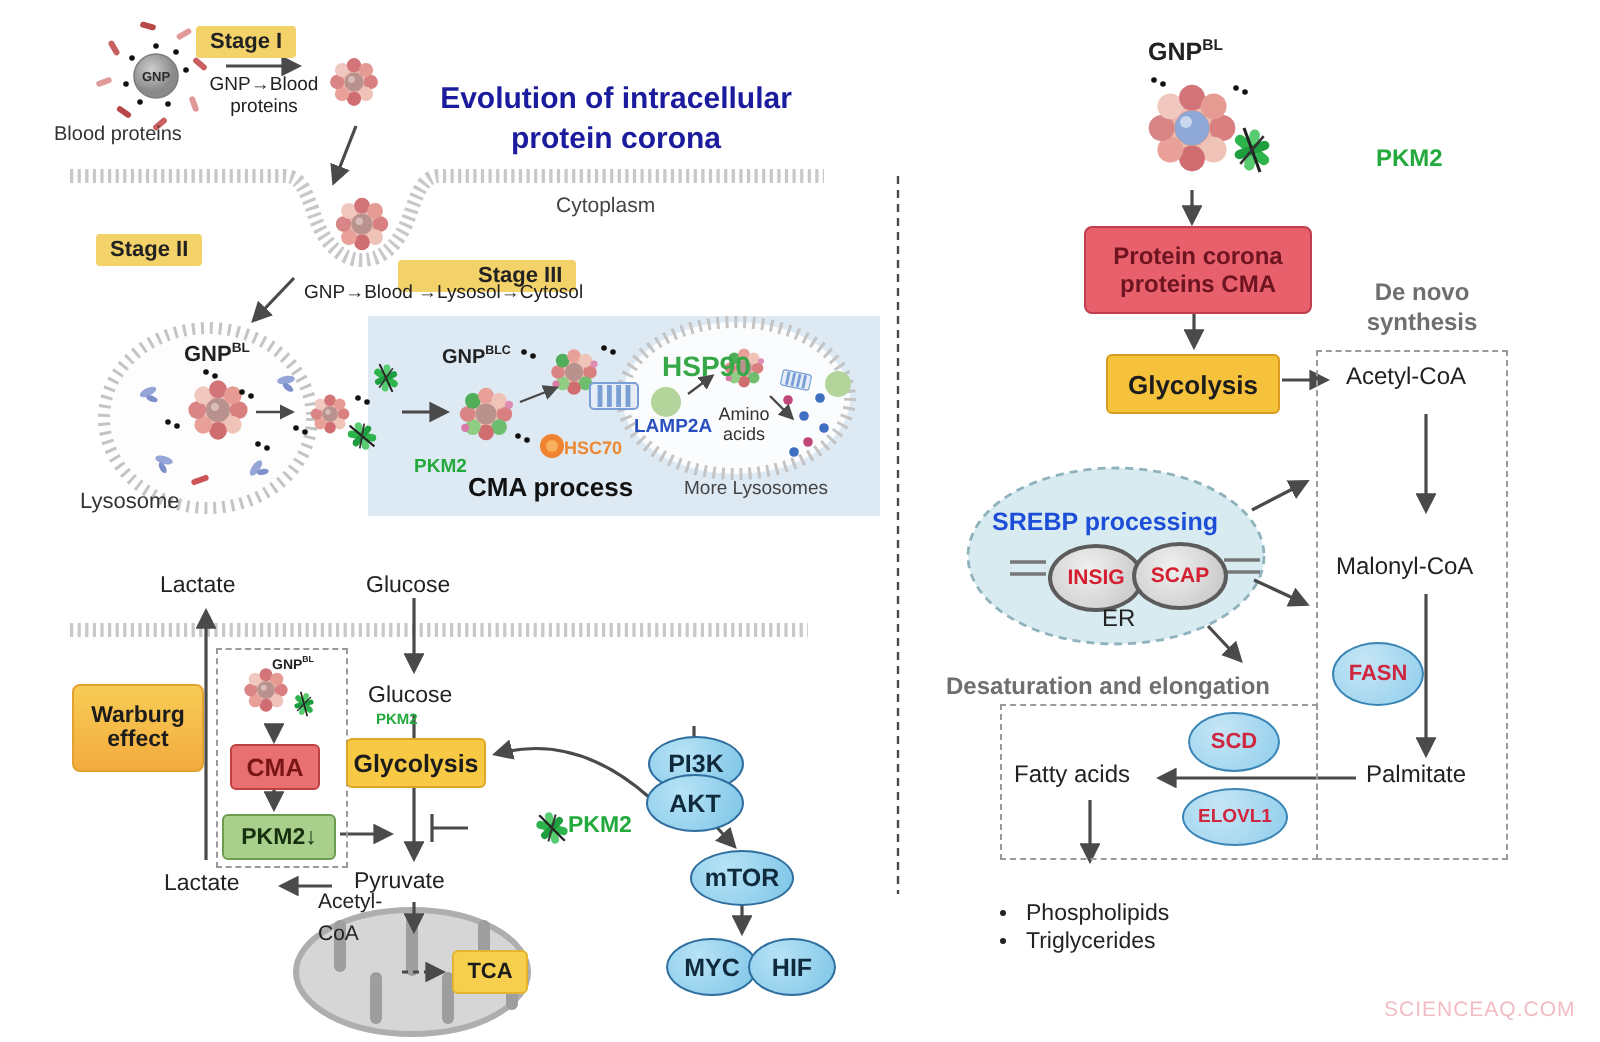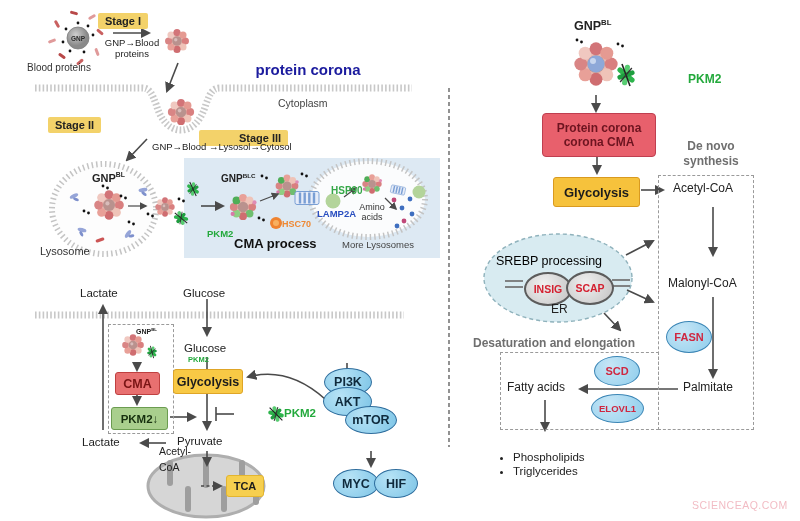--- a/index.html
+++ b/index.html
@@ -252,46 +252,50 @@
       <line x1="626" y1="255" x2="653" y2="241" marker-end="url(#ah)"></line>
       <line x1="627" y1="290" x2="653" y2="302" marker-end="url(#ah)"></line>
       <line x1="604" y1="313" x2="620" y2="330" marker-end="url(#ah)"></line>
     </g>
   </svg>
 
   <div class="badge" style="left:98px;top:13px;">Stage I</div>
   <div class="lbl c" style="left:101px;top:38px;width:62px;font-size:9.5px;">GNP→Blood proteins</div>
   <div class="lbl" style="left:27px;top:62px;font-size:10px;color:#333;">Blood proteins</div>
 
+  <div class="lbl navy c" style="left:210px;top:41px;width:196px;font-size:15px;">Evolution of intracellular</div>
   <div class="lbl navy c" style="left:210px;top:61px;width:196px;font-size:15px;">protein corona</div>
   <div class="lbl" style="left:278px;top:97px;font-size:10.5px;color:#444;">Cytoplasm</div>
 
   <div class="badge" style="left:48px;top:117px;">Stage II</div>
   <div class="badge" style="left:199px;top:130px;padding-left:40px;">Stage III</div>
   <div class="lbl" style="left:152px;top:142px;font-size:9.5px;">GNP→Blood →Lysosol→Cytosol</div>
 
   <div class="lbl" style="left:92px;top:171px;font-size:11px;font-weight:bold;">
     <span>GNP</span><sup>BL</sup>
   </div>
   <div class="lbl green" style="left:159px;top:229px;font-size:9.5px;">PKM2</div>
   <div class="lbl" style="left:40px;top:245px;font-size:11px;color:#333;">Lysosome</div>
 
   <div class="lbl" style="left:221px;top:172px;font-size:10px;font-weight:bold;">
     <span>GNP</span><sup>BLC</sup>
   </div>
   <div class="lbl" style="left:282px;top:219px;font-size:9px;font-weight:bold;color:#ee8833;">HSC70</div>
   <div class="lbl" style="left:317px;top:209px;font-size:9.5px;font-weight:bold;color:#2a4fc0;">LAMP2A</div>
-  <div class="lbl" style="left:331px;top:185px;font-size:10px;font-weight:bold;color:#36a848;">HSP90</div>
+  <div class="lbl" style="left:331px;top:175px;font-size:14px;font-weight:bold;color:#36a848;">HSP90</div>
   <div class="lbl c" style="left:352px;top:202px;width:40px;font-size:9px;color:#333;">Amino acids</div>
   <div class="lbl" style="left:234px;top:237px;font-size:13px;font-weight:bold;color:#111;">CMA process</div>
   <div class="lbl" style="left:342px;top:240px;font-size:9.5px;color:#444;">More Lysosomes</div>
 
   <div class="lbl" style="left:80px;top:287px;font-size:11.5px;">Lactate</div>
   <div class="lbl" style="left:183px;top:287px;font-size:11.5px;">Glucose</div>
 
+  <div class="box" style="left:36px;top:342px;width:64px;height:42px;background:linear-gradient(#f8cc55,#f2ab3e);border:1px solid #e2a22f;font-size:11.5px;color:#1c1c1c;border-radius:4px;">
+    <div><span>Warburg</span><br><span>effect</span></div>
+  </div>
 
   <div class="dashedbox" style="left:108px;top:324px;width:64px;height:108px;"></div>
   <div class="lbl" style="left:136px;top:327px;font-size:7px;font-weight:bold;">
     <span>GNP</span><sup>BL</sup>
   </div>
   <div class="lbl green" style="left:140px;top:356px;font-size:7.5px;">PKM2</div>
   <div class="box" style="left:115px;top:372px;width:43px;height:21px;background:#e87070;border:1.5px solid #bf4040;color:#7a1515;font-size:12.5px;">CMA</div>
   <div class="box" style="left:111px;top:407px;width:55px;height:21px;background:#a9cf8d;border:1.5px solid #6b9c50;color:#16300e;font-size:11.5px;">PKM2↓</div>
 
   <div class="lbl" style="left:184px;top:342px;font-size:11.5px;">Glucose</div>
@@ -300,45 +304,45 @@
   <div class="lbl" style="left:177px;top:435px;font-size:11.5px;">Pyruvate</div>
   <div class="lbl" style="left:82px;top:436px;font-size:11.5px;">Lactate</div>
 
   <div class="lbl" style="left:159px;top:444px;font-size:10.5px;line-height:1.5;">
     <span>Acetyl-</span><br><span>CoA</span>
   </div>
   <div class="box" style="left:226px;top:475px;width:36px;height:20px;background:#f6cf4f;border:1px solid #e3b52f;color:#1c1c1c;font-size:11px;">TCA</div>
 
   <div class="ell node" style="left:324px;top:341px;width:46px;height:26px;margin-top:27px;">PI3K</div>
   <div class="ell node" style="left:323px;top:387px;width:47px;height:27px;">AKT</div>
-  <div class="ell node" style="left:345px;top:406px;width:50px;height:26px;">mTOR</div>
+  <div class="ell node" style="left:345px;top:425px;width:50px;height:26px;">mTOR</div>
   <div class="ell node" style="left:333px;top:469px;width:44px;height:27px;">MYC</div>
   <div class="ell node" style="left:374px;top:469px;width:42px;height:27px;">HIF</div>
 
   <div class="lbl" style="left:574px;top:19px;font-size:12.5px;font-weight:bold;">
     <span>GNP</span><sup>BL</sup>
   </div>
   <div class="lbl green" style="left:640px;top:73px;font-size:12px;">PKM2</div>
 
   <div class="box" style="left:542px;top:113px;width:112px;height:42px;background:#e8606c;border:1.5px solid #bf3f50;color:#6d1420;font-size:12px;border-radius:4px;">
-    <div><span>Protein corona</span><br><span>corona CMA</span></div>
+    <div><span>Protein corona</span><br><span>proteins CMA</span></div>
   </div>
   <div class="box" style="left:553px;top:177px;width:85px;height:28px;background:#f6c23c;border:1.5px solid #d99a20;color:#1c1c1c;font-size:13px;">Glycolysis</div>
 
   <div class="lbl gray c" style="left:668px;top:139px;width:86px;font-size:12px;line-height:1.25;">
     <span>De novo</span><br><span>synthesis</span>
   </div>
   <div class="dashedbox" style="left:658px;top:175px;width:94px;height:253px;"></div>
 
   <div class="lbl" style="left:673px;top:182px;font-size:12px;">Acetyl-CoA</div>
   <div class="lbl" style="left:668px;top:277px;font-size:12px;">Malonyl-CoA</div>
   <div class="ell enzyme" style="left:666px;top:321px;width:44px;height:30px;">FASN</div>
   <div class="lbl" style="left:683px;top:381px;font-size:12px;">Palmitate</div>
 
-  <div class="lbl" style="left:496px;top:254px;font-size:12.5px;font-weight:normal;color:#000000;">SREBP processing</div>
+  <div class="lbl" style="left:496px;top:254px;font-size:12.5px;font-weight:bold;color:#1d4ed8;">SREBP processing</div>
   <div class="ell grayell" style="left:524px;top:272px;width:44px;height:30px;">INSIG</div>
   <div class="ell grayell" style="left:566px;top:271px;width:44px;height:30px;">SCAP</div>
   <div class="lbl" style="left:551px;top:303px;font-size:12px;">ER</div>
 
   <div class="lbl gray" style="left:473px;top:337px;font-size:12px;">Desaturation and elongation</div>
   <div class="dashedbox" style="left:500px;top:352px;width:157px;height:76px;"></div>
   <div class="lbl" style="left:507px;top:381px;font-size:12px;">Fatty acids</div>
   <div class="ell enzyme" style="left:594px;top:356px;width:44px;height:28px;">SCD</div>
   <div class="ell enzyme" style="left:591px;top:394px;width:51px;height:27px;font-size:9.5px;">ELOVL1</div>
 

